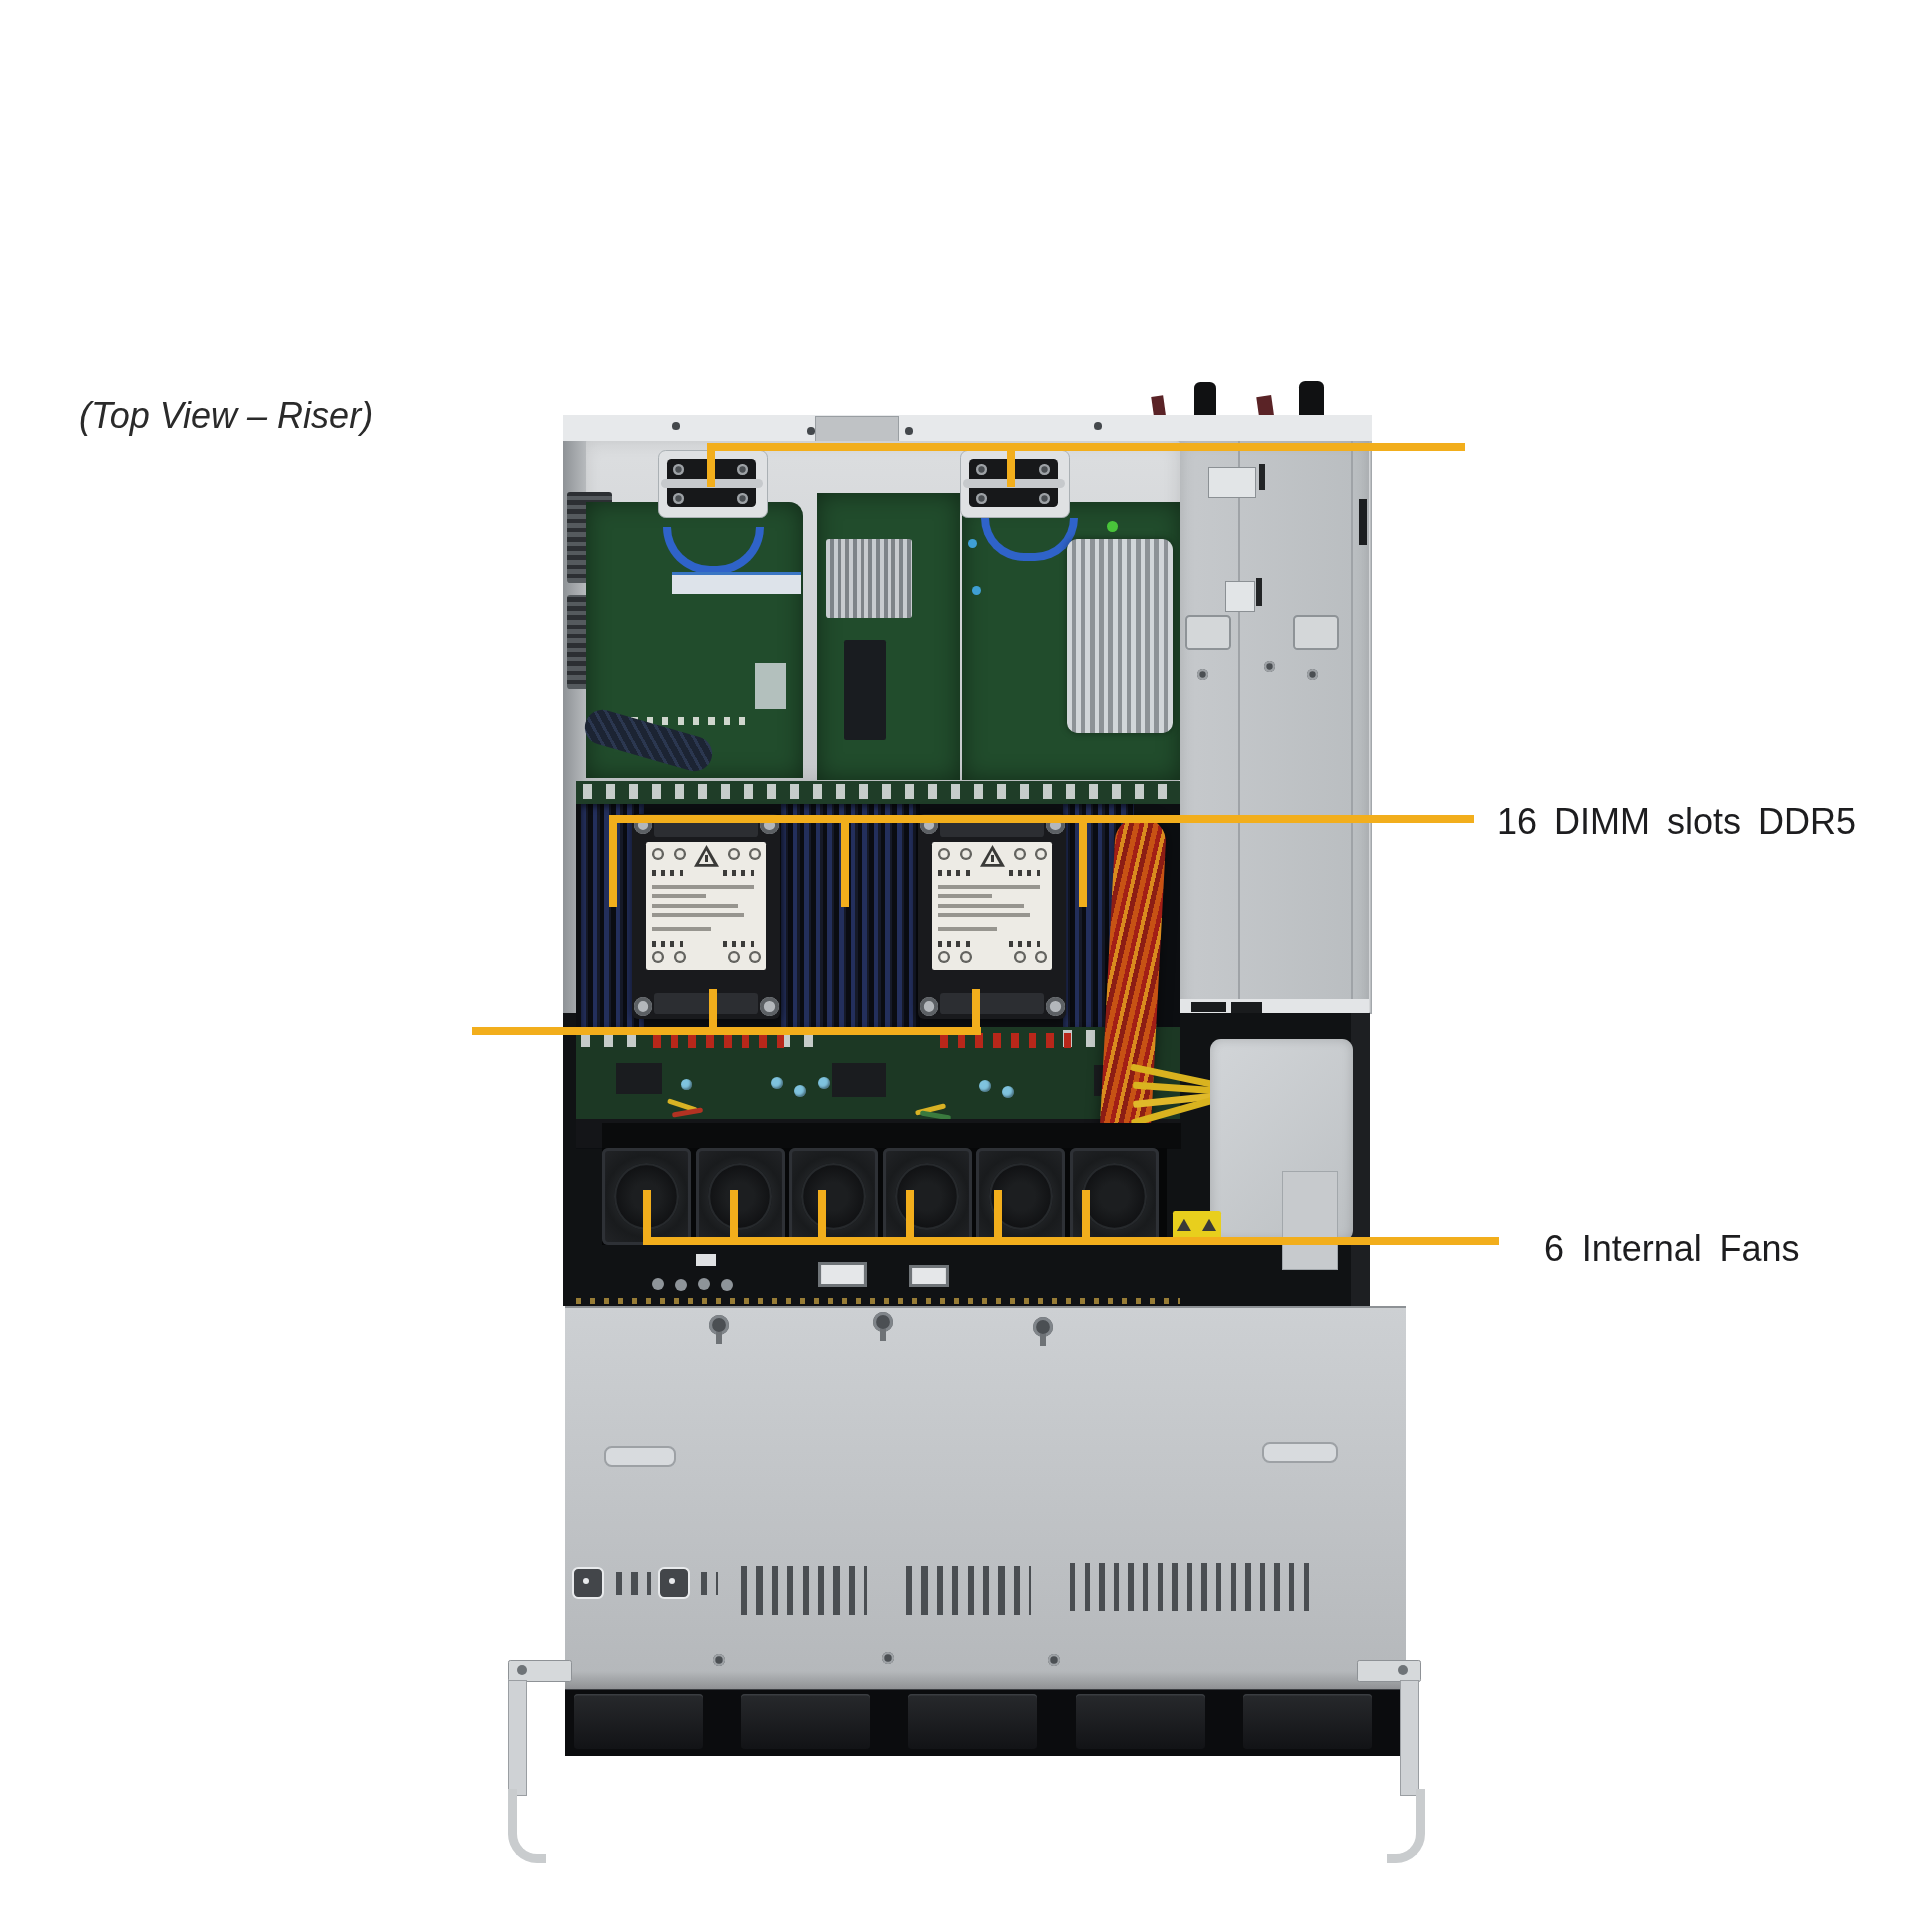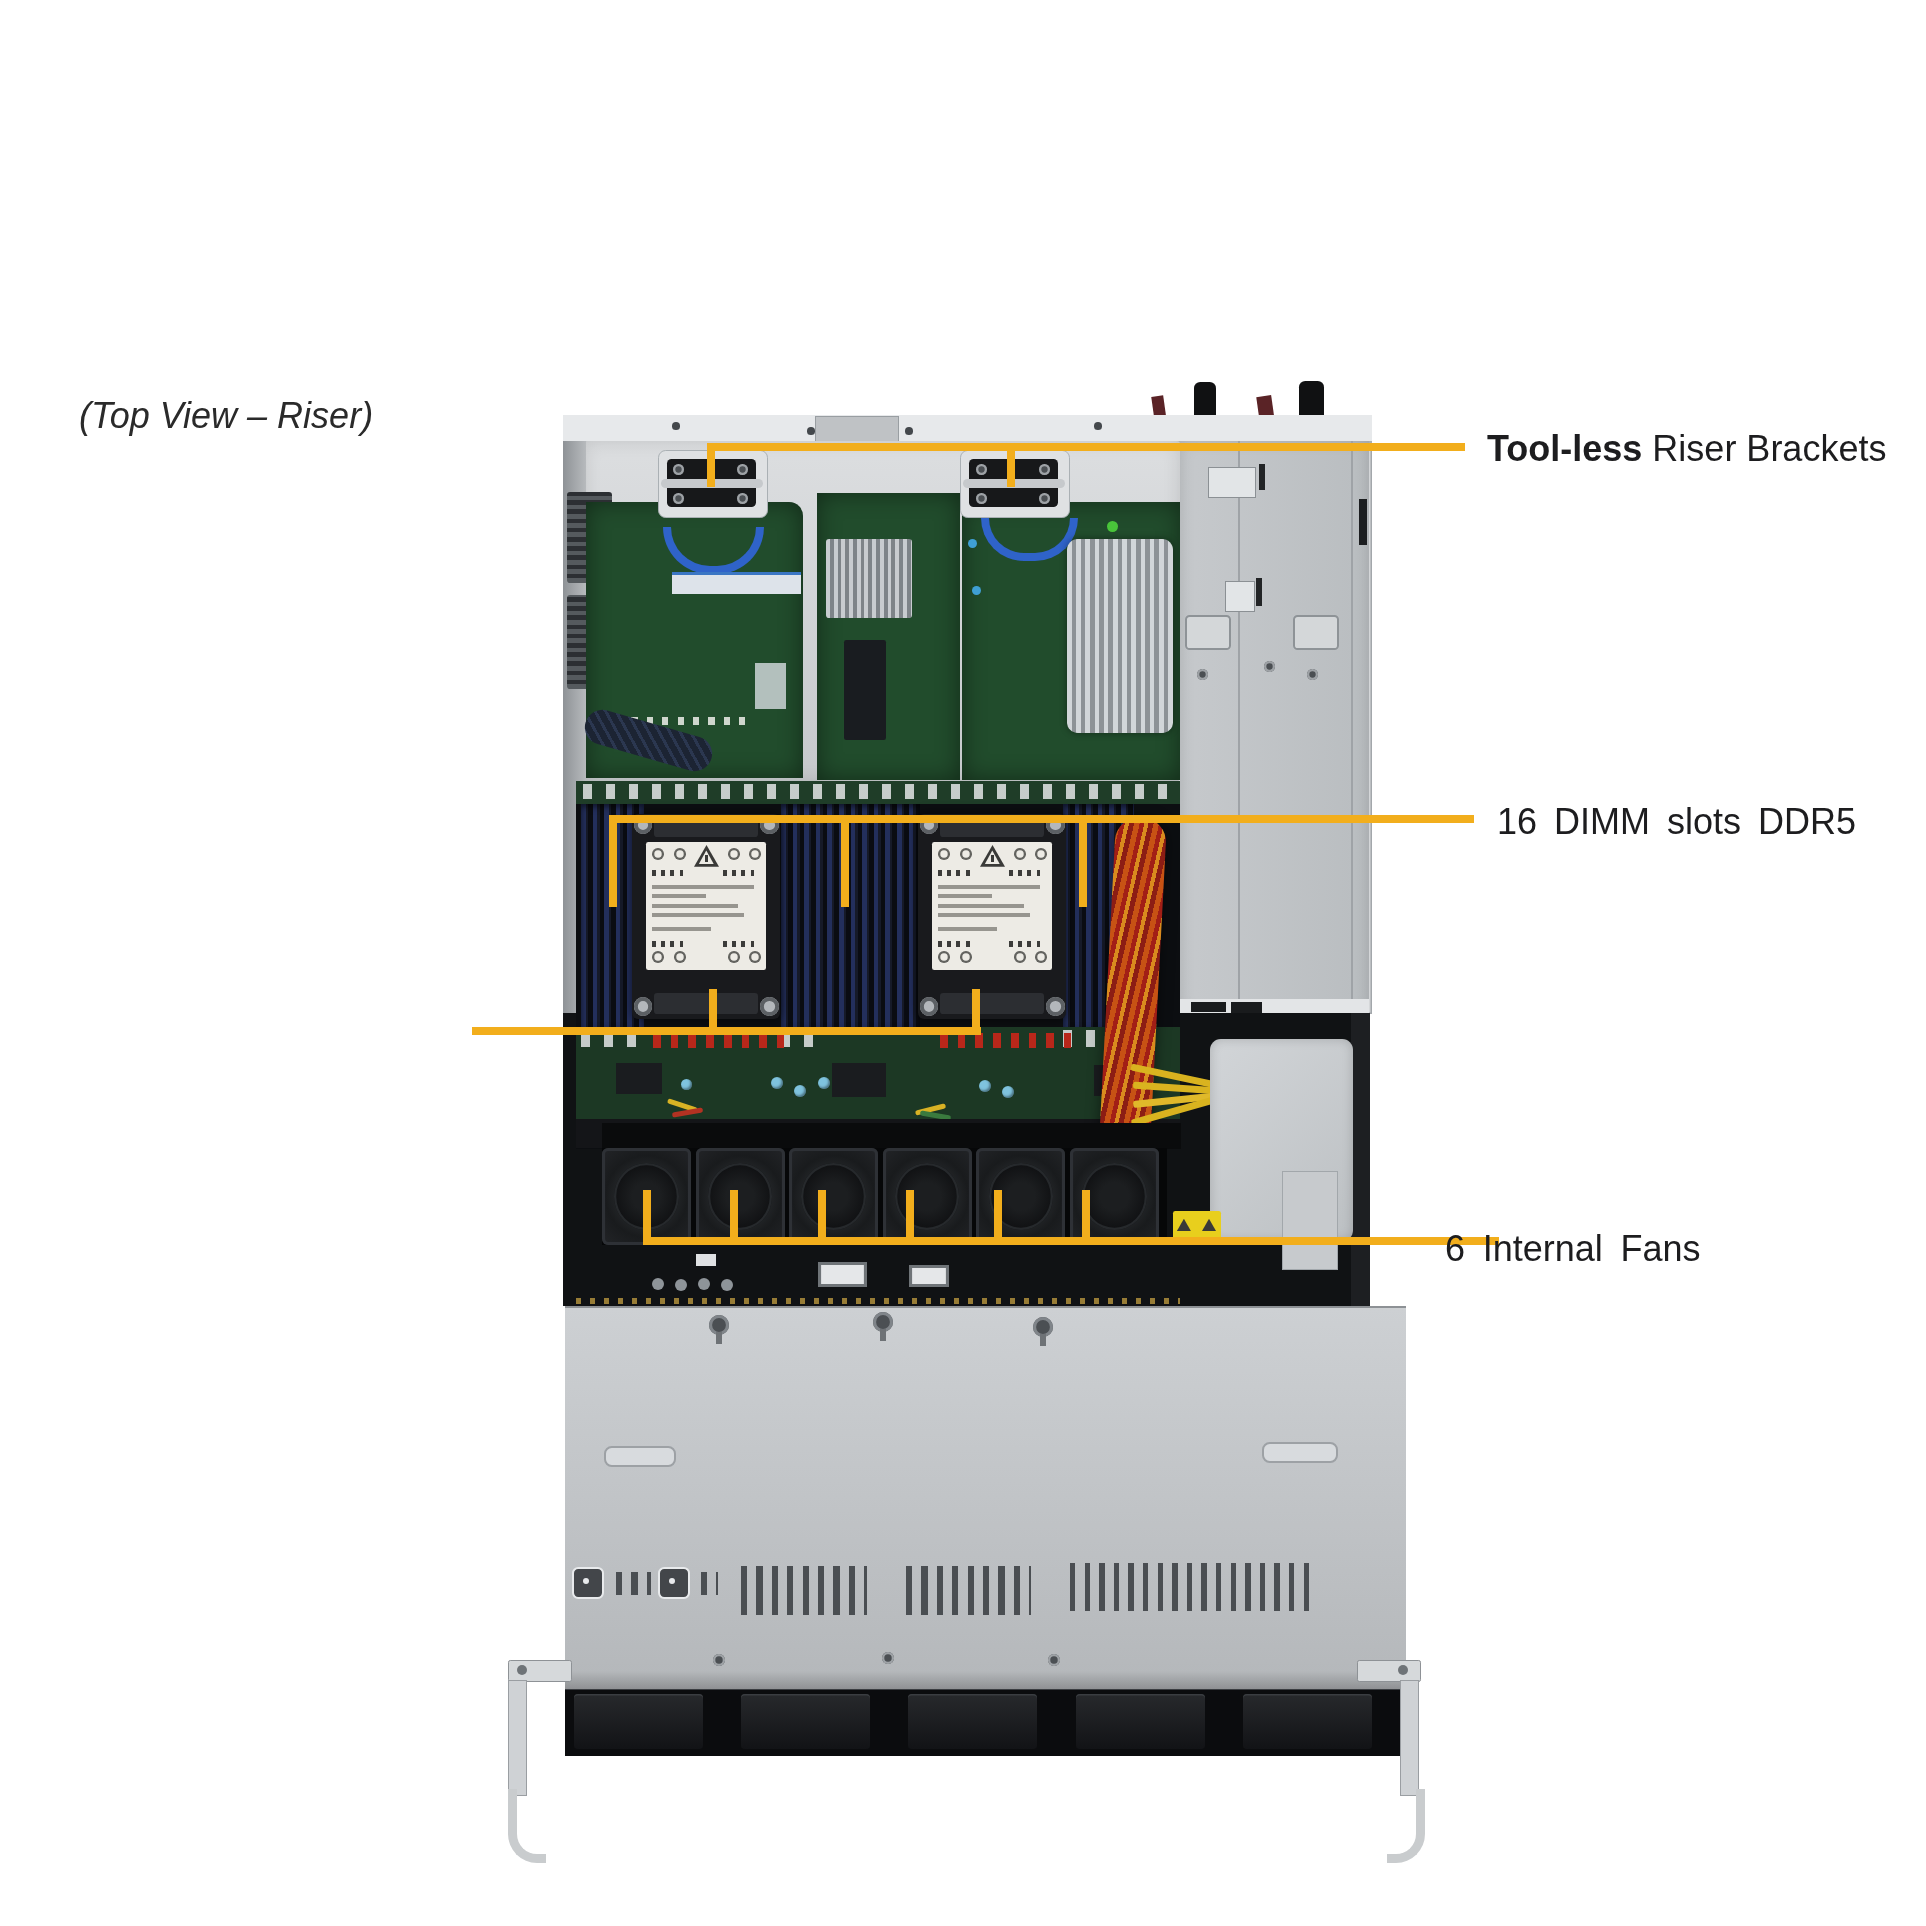--- a/index.html
+++ b/index.html
@@ -331,25 +331,22 @@
   <div class="co" style="left:643px;top:1237px;width:856px;height:7.7px;"></div>
   <div class="co" style="left:643px;top:1190px;width:7.7px;height:54px;"></div>
   <div class="co" style="left:730px;top:1190px;width:7.7px;height:54px;"></div>
   <div class="co" style="left:818px;top:1190px;width:7.7px;height:54px;"></div>
   <div class="co" style="left:906px;top:1190px;width:7.7px;height:54px;"></div>
   <div class="co" style="left:994px;top:1190px;width:7.7px;height:54px;"></div>
   <div class="co" style="left:1082px;top:1190px;width:7.7px;height:54px;"></div>
 
   <div class="note" style="left:79px;top:395px;font-style:italic;color:#2a2a2a;">(Top View – Riser)</div>
 
-  <div class="note" style="left:1487px;top:428px;">
-    <b>Tool-less</b><span> Riser Brackets</span>
-  </div>
 
   <div class="note" style="left:1497px;top:801px;word-spacing:7px;">16 DIMM slots DDR5</div>
 
   <div class="note" style="left:69px;top:959px;line-height:50px;">
   </div>
 
-  <div class="note" style="left:1445px;top:1228px;word-spacing:7.7px;">6 Internal Fans</div>
+  <div class="note" style="left:1544px;top:1228px;word-spacing:7.7px;">6 Internal Fans</div>
 
 </div>
 
 
 </body></html>

